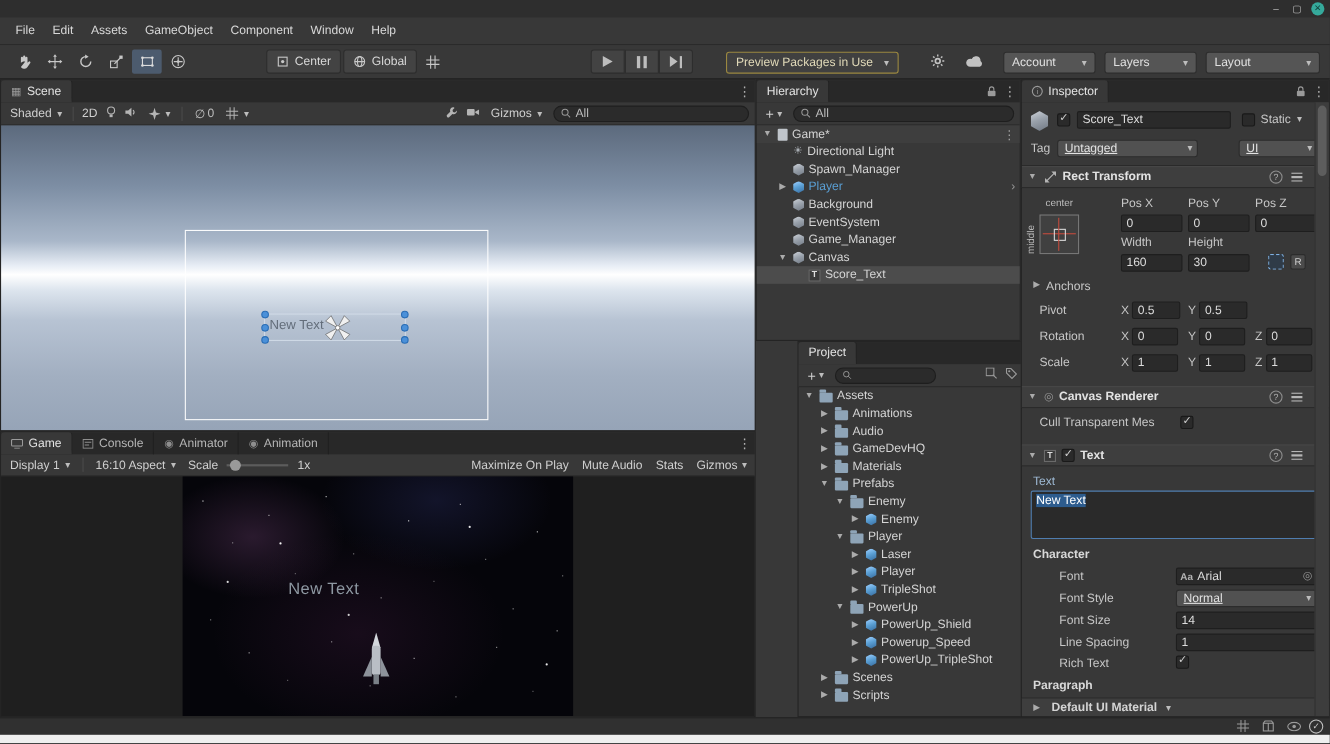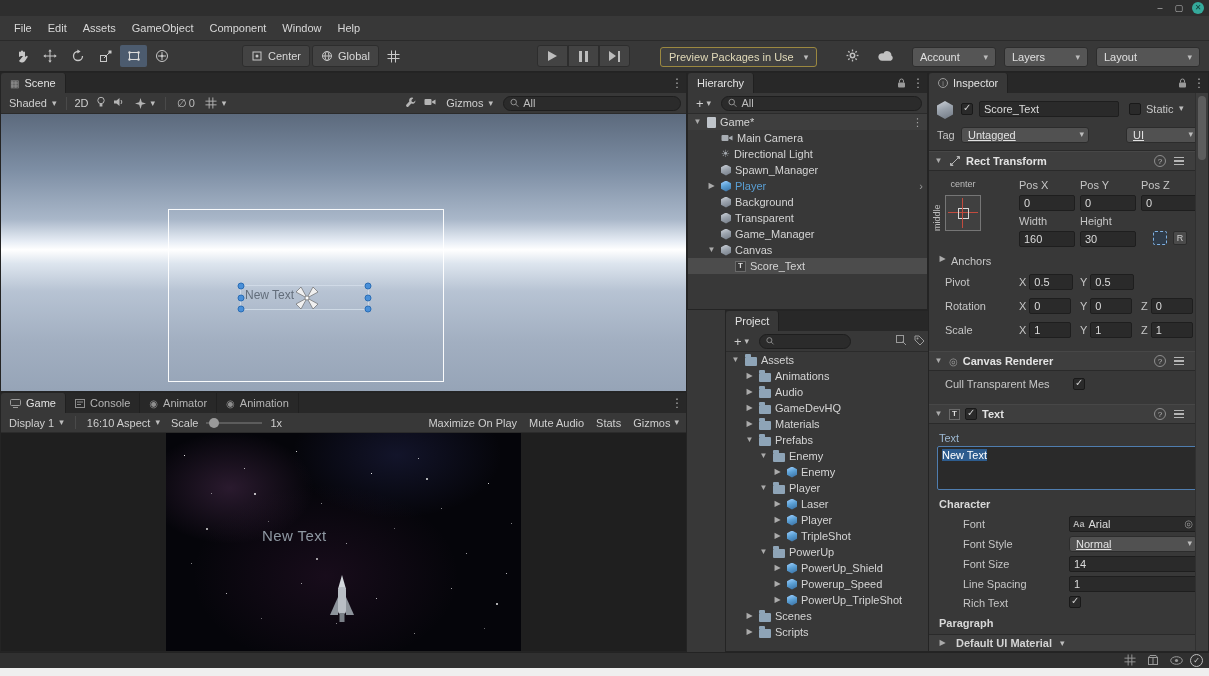--- a/index.html
+++ b/index.html
@@ -554,28 +554,20 @@
     </div>
     <div class="tree">
       <div class="trow rootrow" style="padding-left:4px;">
         <span class="fold">▼</span>
         <span class="i-doc"></span>
         <span class="lbl">Game*</span>
         <span class="row-kebab">⋮</span>
       </div>
       <div class="trow" style="padding-left:18px;">
         <span class="fold"></span>
-        <svg width="12" height="10" viewBox="0 0 12 10">
-            <rect x="0.5" y="2" width="7" height="6" rx="1" fill="#a8adb3"></rect>
-            <path d="M8 4.5 L11.5 2.5 v5 L8 5.5 z" fill="#a8adb3"></path>
-          </svg>
-        <span class="lbl">Main Camera</span>
-      </div>
-      <div class="trow" style="padding-left:18px;">
-        <span class="fold"></span>
         <span class="sun">☀</span>
         <span class="lbl">Directional Light</span>
       </div>
       <div class="trow" style="padding-left:18px;">
         <span class="fold"></span>
         <span class="i-cube"></span>
         <span class="lbl">Spawn_Manager</span>
       </div>
       <div class="trow" style="padding-left:18px;">
         <span class="fold">▶</span>
@@ -584,21 +576,21 @@
         <span class="prefab-chev">›</span>
       </div>
       <div class="trow" style="padding-left:18px;">
         <span class="fold"></span>
         <span class="i-cube"></span>
         <span class="lbl">Background</span>
       </div>
       <div class="trow" style="padding-left:18px;">
         <span class="fold"></span>
         <span class="i-cube"></span>
-        <span class="lbl">Transparent</span>
+        <span class="lbl">EventSystem</span>
       </div>
       <div class="trow" style="padding-left:18px;">
         <span class="fold"></span>
         <span class="i-cube"></span>
         <span class="lbl">Game_Manager</span>
       </div>
       <div class="trow" style="padding-left:18px;">
         <span class="fold">▼</span>
         <span class="i-cube"></span>
         <span class="lbl">Canvas</span>

